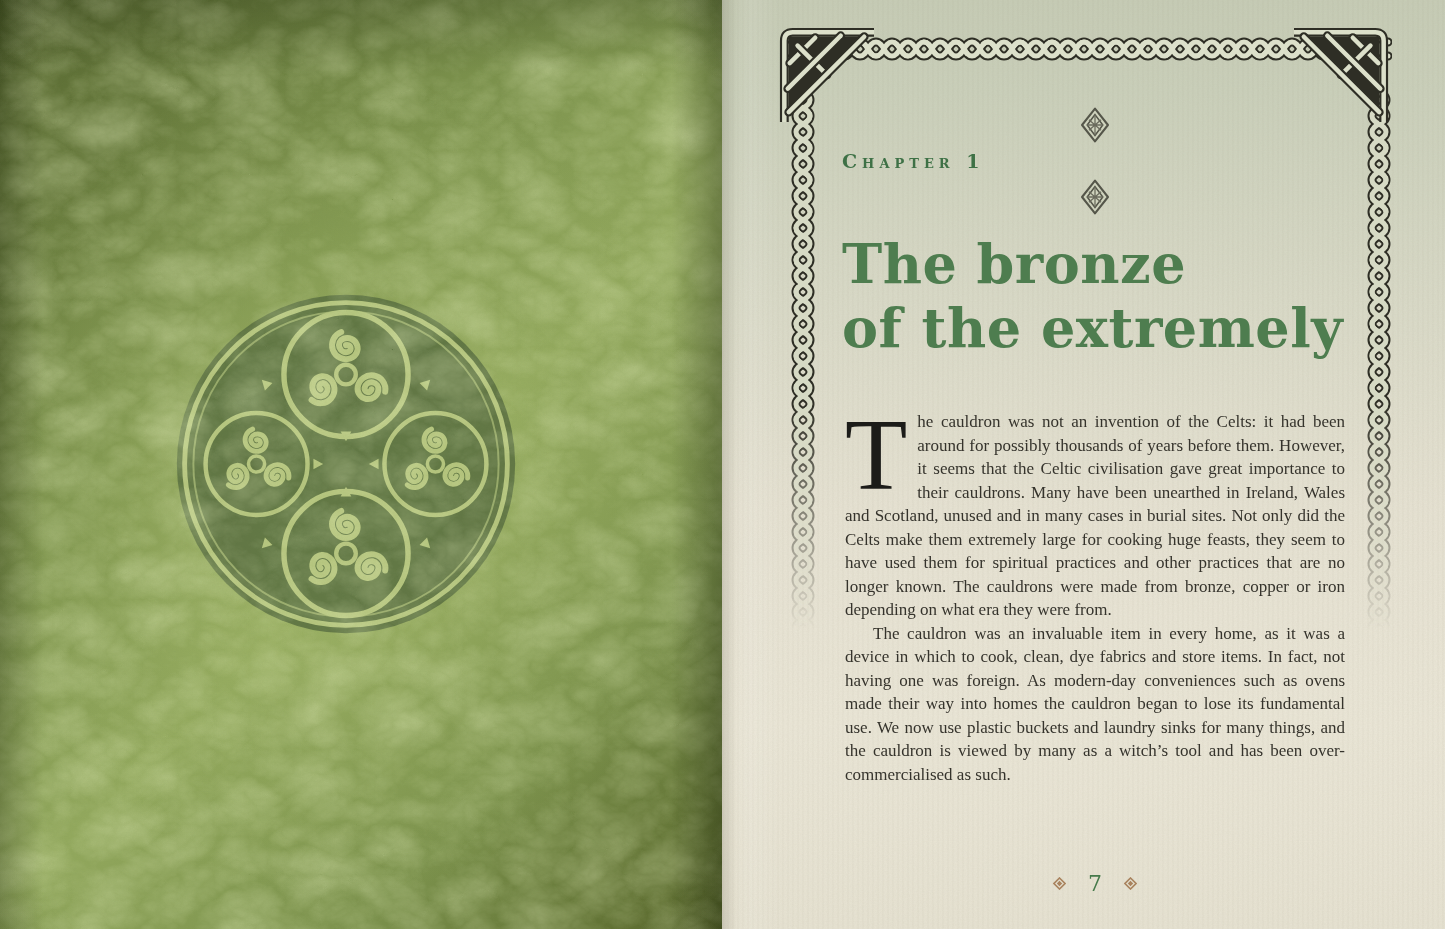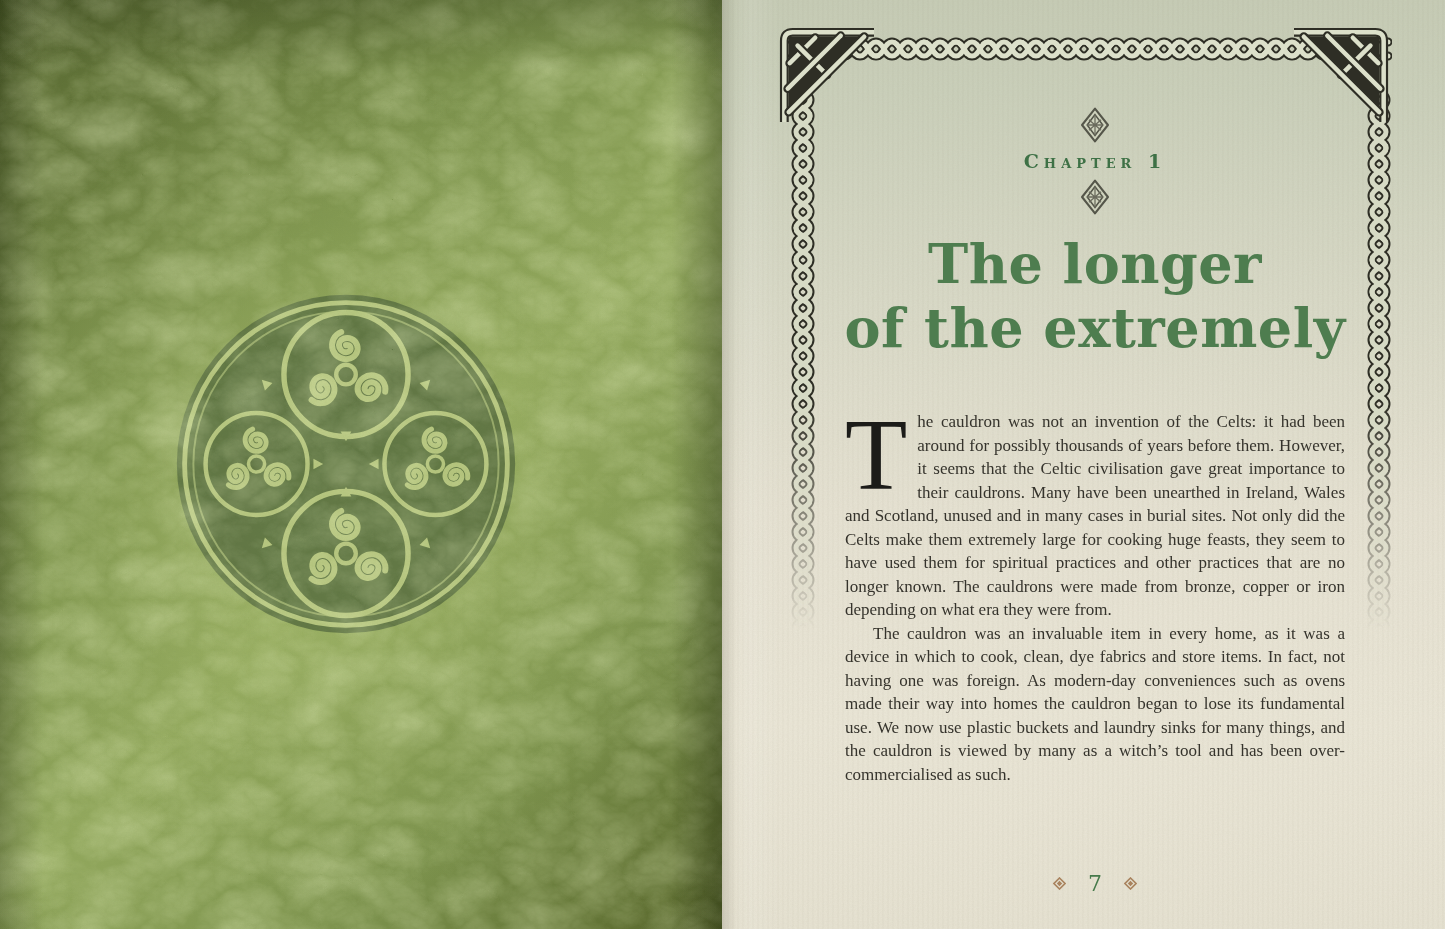--- a/index.html
+++ b/index.html
@@ -42,21 +42,21 @@
   .corner{position:absolute;top:24px;z-index:5;}
   .corner.left{left:54px;} .corner.right{left:572px;}
 
   .ck-d{stroke:#2e2e25;stroke-width:9;fill:none;stroke-linecap:round;}
   .ck-l{stroke:#dce0ca;stroke-width:5;fill:none;stroke-linecap:round;}
   .ck-x{stroke:#dce0ca;stroke-width:5;fill:none;stroke-dasharray:21 21;stroke-dashoffset:10;stroke-linecap:butt;}
   .vchain .ck-l,.vchain .ck-x{stroke:#d6dac4;}
   .co-d{stroke:#2e2e25;stroke-width:9;fill:none;stroke-linecap:round;}
   .co-l{stroke:#dce0ca;stroke-width:4.6;fill:none;stroke-linecap:round;}
 
-  .column{position:absolute;left:120px;top:106px;width:506px;text-align:center;z-index:6;}
+  .column{position:absolute;left:120px;top:106px;width:506px;text-align:left;z-index:6;}
   .knot-orn{display:block;margin:0 auto;}
   .chapter-label{
     display:block;margin:6px 0 6px 0;
     font-family:"DejaVu Serif",serif;font-variant:small-caps;
     font-size:19px;font-weight:700;letter-spacing:5px;color:#3e7146;
   }
   .chapter-title{
     margin:16px 0 0 0;font-family:"DejaVu Serif",serif;font-weight:700;
     font-size:54px;line-height:64px;color:#4e7d4f;letter-spacing:0.5px;
   }
@@ -199,21 +199,21 @@
         <path d="M18,10 L27,22 L18,34 L9,22 Z" fill="none" stroke="#55564a" stroke-width="1.8"></path>
         <path d="M11,16 L25,28 M25,16 L11,28 M18,10 V34 M9,22 H27" stroke="#6b6c5e" stroke-width="1.5"></path>
       </svg>
       <span class="chapter-label">Chapter 1</span>
       <svg class="knot-orn" width="32" height="38" viewBox="0 0 36 44">
         <path d="M18,3 L33,22 L18,41 L3,22 Z" fill="#cfd3bd" stroke="#55564a" stroke-width="2.4" stroke-linejoin="round"></path>
         <path d="M18,10 L27,22 L18,34 L9,22 Z" fill="none" stroke="#55564a" stroke-width="1.8"></path>
         <path d="M11,16 L25,28 M25,16 L11,28 M18,10 V34 M9,22 H27" stroke="#6b6c5e" stroke-width="1.5"></path>
       </svg>
       <h1 class="chapter-title">
-        <span>The longer</span><br>
+        <span>The bronze</span><br>
         <span>of the extremely</span>
       </h1>
     </div>
 
     <div class="body-text">
       <p><span class="drop-cap">T</span><span>he cauldron was not an invention of the Celts: it had been around for possibly thousands of years before them. However, it seems that the Celtic civilisation gave great importance to their cauldrons. Many have been unearthed in Ireland, Wales and Scotland, unused and in many cases in burial sites. Not only did the Celts make them extremely large for cooking huge feasts, they seem to have used them for spiritual practices and other practices that are no longer known. The cauldrons were made from bronze, copper or iron depending on what era they were from.</span></p>
       <p class="indent">The cauldron was an invaluable item in every home, as it was a device in which to cook, clean, dye fabrics and store items. In fact, not having one was foreign. As modern-day conveniences such as ovens made their way into homes the cauldron began to lose its fundamental use. We now use plastic buckets and laundry sinks for many things, and the cauldron is viewed by many as a witch’s tool and has been over-commercialised as such.</p>
     </div>
 
     <div class="footer">

